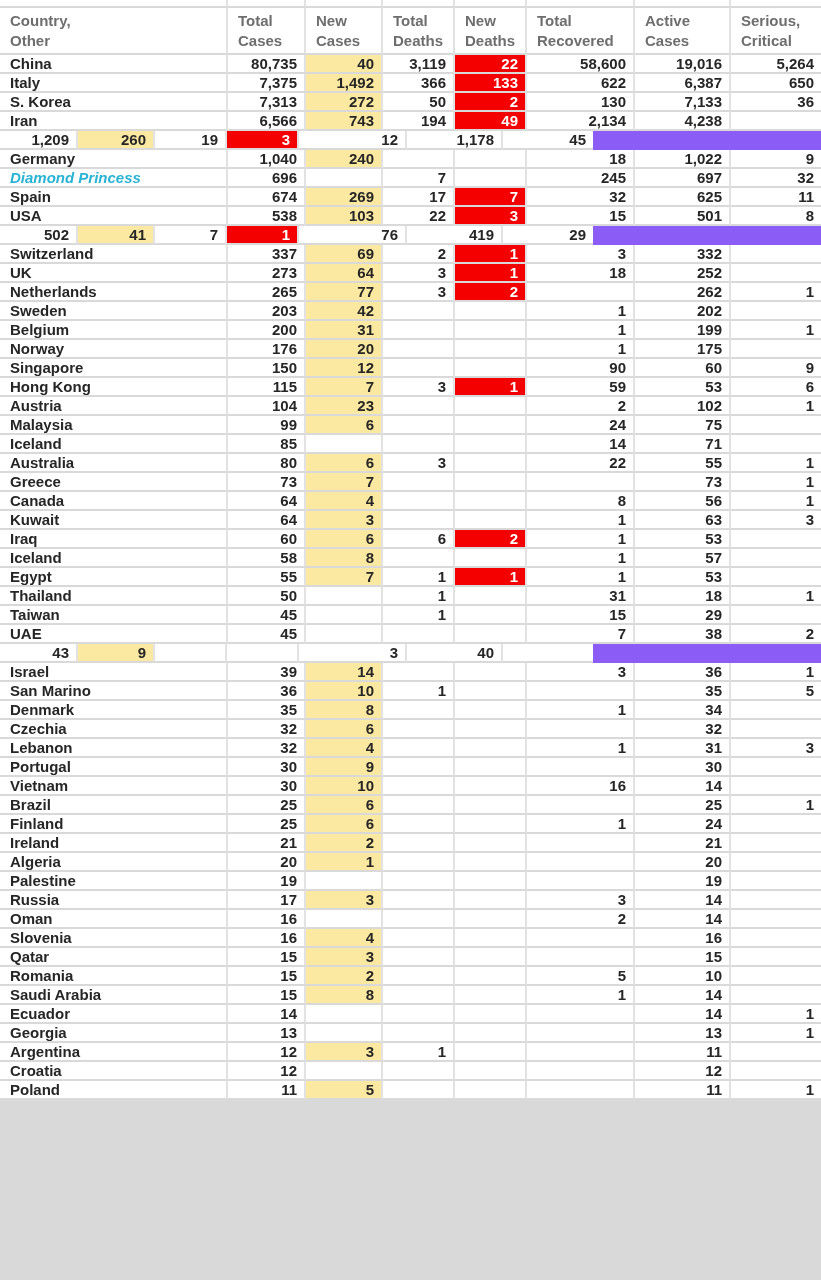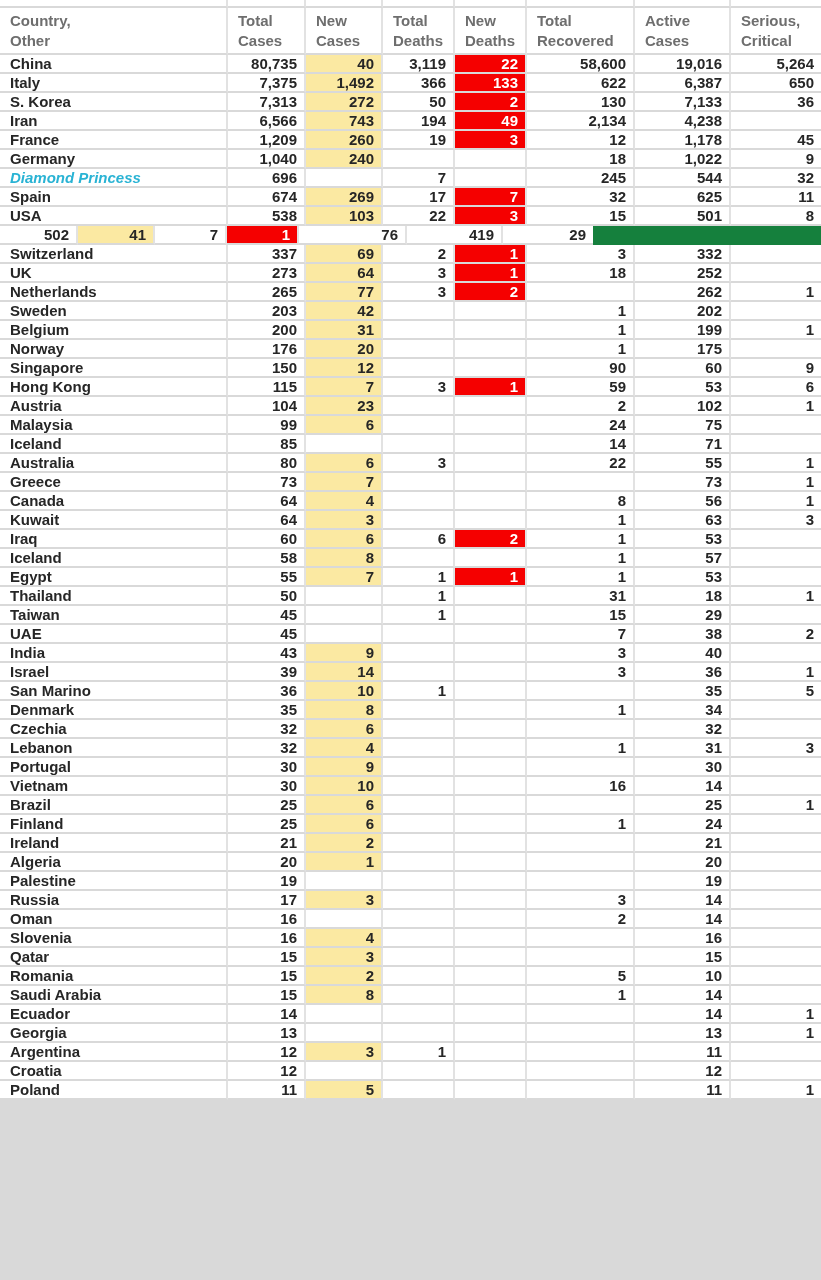--- a/index.html
+++ b/index.html
@@ -5,21 +5,21 @@
   html, body { margin: 0; padding: 0; }
   body {
     width: 821px; height: 1280px;
     background: #d9d9d9;
     font-family: "Liberation Sans", sans-serif;
     overflow: hidden;
   }
   .table {
     width: 821px; height: 1068px;
     display: flex; flex-direction: column;
-    background: #15803d;
+    background: #8b5cf6;
   }
   .strip { height: 8px; display: flex; flex: none; }
   .strip .cell { height: 100%; }
   .header { height: 47px; display: flex; flex: none; }
   .header .cell {
     display: flex; flex-direction: column; justify-content: center;
     padding-left: 10px;
     font-size: 15px; font-weight: 700; color: #6e6e6e;
     line-height: 20px;
   }
@@ -132,21 +132,20 @@
         <div class="cell c0">Iran</div>
         <div class="cell c1 num">6,566</div>
         <div class="cell c2 num hl-yellow">743</div>
         <div class="cell c3 num">194</div>
         <div class="cell c4 num hl-red">49</div>
         <div class="cell c5 num">2,134</div>
         <div class="cell c6 num">4,238</div>
         <div class="cell c7 num"></div>
       </div>
       <div class="row">
-        <div class="cell c0">France</div>
         <div class="cell c1 num">1,209</div>
         <div class="cell c2 num hl-yellow">260</div>
         <div class="cell c3 num">19</div>
         <div class="cell c4 num hl-red">3</div>
         <div class="cell c5 num">12</div>
         <div class="cell c6 num">1,178</div>
         <div class="cell c7 num">45</div>
       </div>
       <div class="row">
         <div class="cell c0">Germany</div>
@@ -158,21 +157,21 @@
         <div class="cell c6 num">1,022</div>
         <div class="cell c7 num">9</div>
       </div>
       <div class="row special">
         <div class="cell c0">Diamond Princess</div>
         <div class="cell c1 num">696</div>
         <div class="cell c2 num"></div>
         <div class="cell c3 num">7</div>
         <div class="cell c4 num"></div>
         <div class="cell c5 num">245</div>
-        <div class="cell c6 num">544</div>
+        <div class="cell c6 num">697</div>
         <div class="cell c7 num">32</div>
       </div>
       <div class="row">
         <div class="cell c0">Spain</div>
         <div class="cell c1 num">674</div>
         <div class="cell c2 num hl-yellow">269</div>
         <div class="cell c3 num">17</div>
         <div class="cell c4 num hl-red">7</div>
         <div class="cell c5 num">32</div>
         <div class="cell c6 num">625</div>
@@ -401,21 +400,20 @@
         <div class="cell c0">UAE</div>
         <div class="cell c1 num">45</div>
         <div class="cell c2 num"></div>
         <div class="cell c3 num"></div>
         <div class="cell c4 num"></div>
         <div class="cell c5 num">7</div>
         <div class="cell c6 num">38</div>
         <div class="cell c7 num">2</div>
       </div>
       <div class="row">
-        <div class="cell c0">India</div>
         <div class="cell c1 num">43</div>
         <div class="cell c2 num hl-yellow">9</div>
         <div class="cell c3 num"></div>
         <div class="cell c4 num"></div>
         <div class="cell c5 num">3</div>
         <div class="cell c6 num">40</div>
         <div class="cell c7 num"></div>
       </div>
       <div class="row">
         <div class="cell c0">Israel</div>

